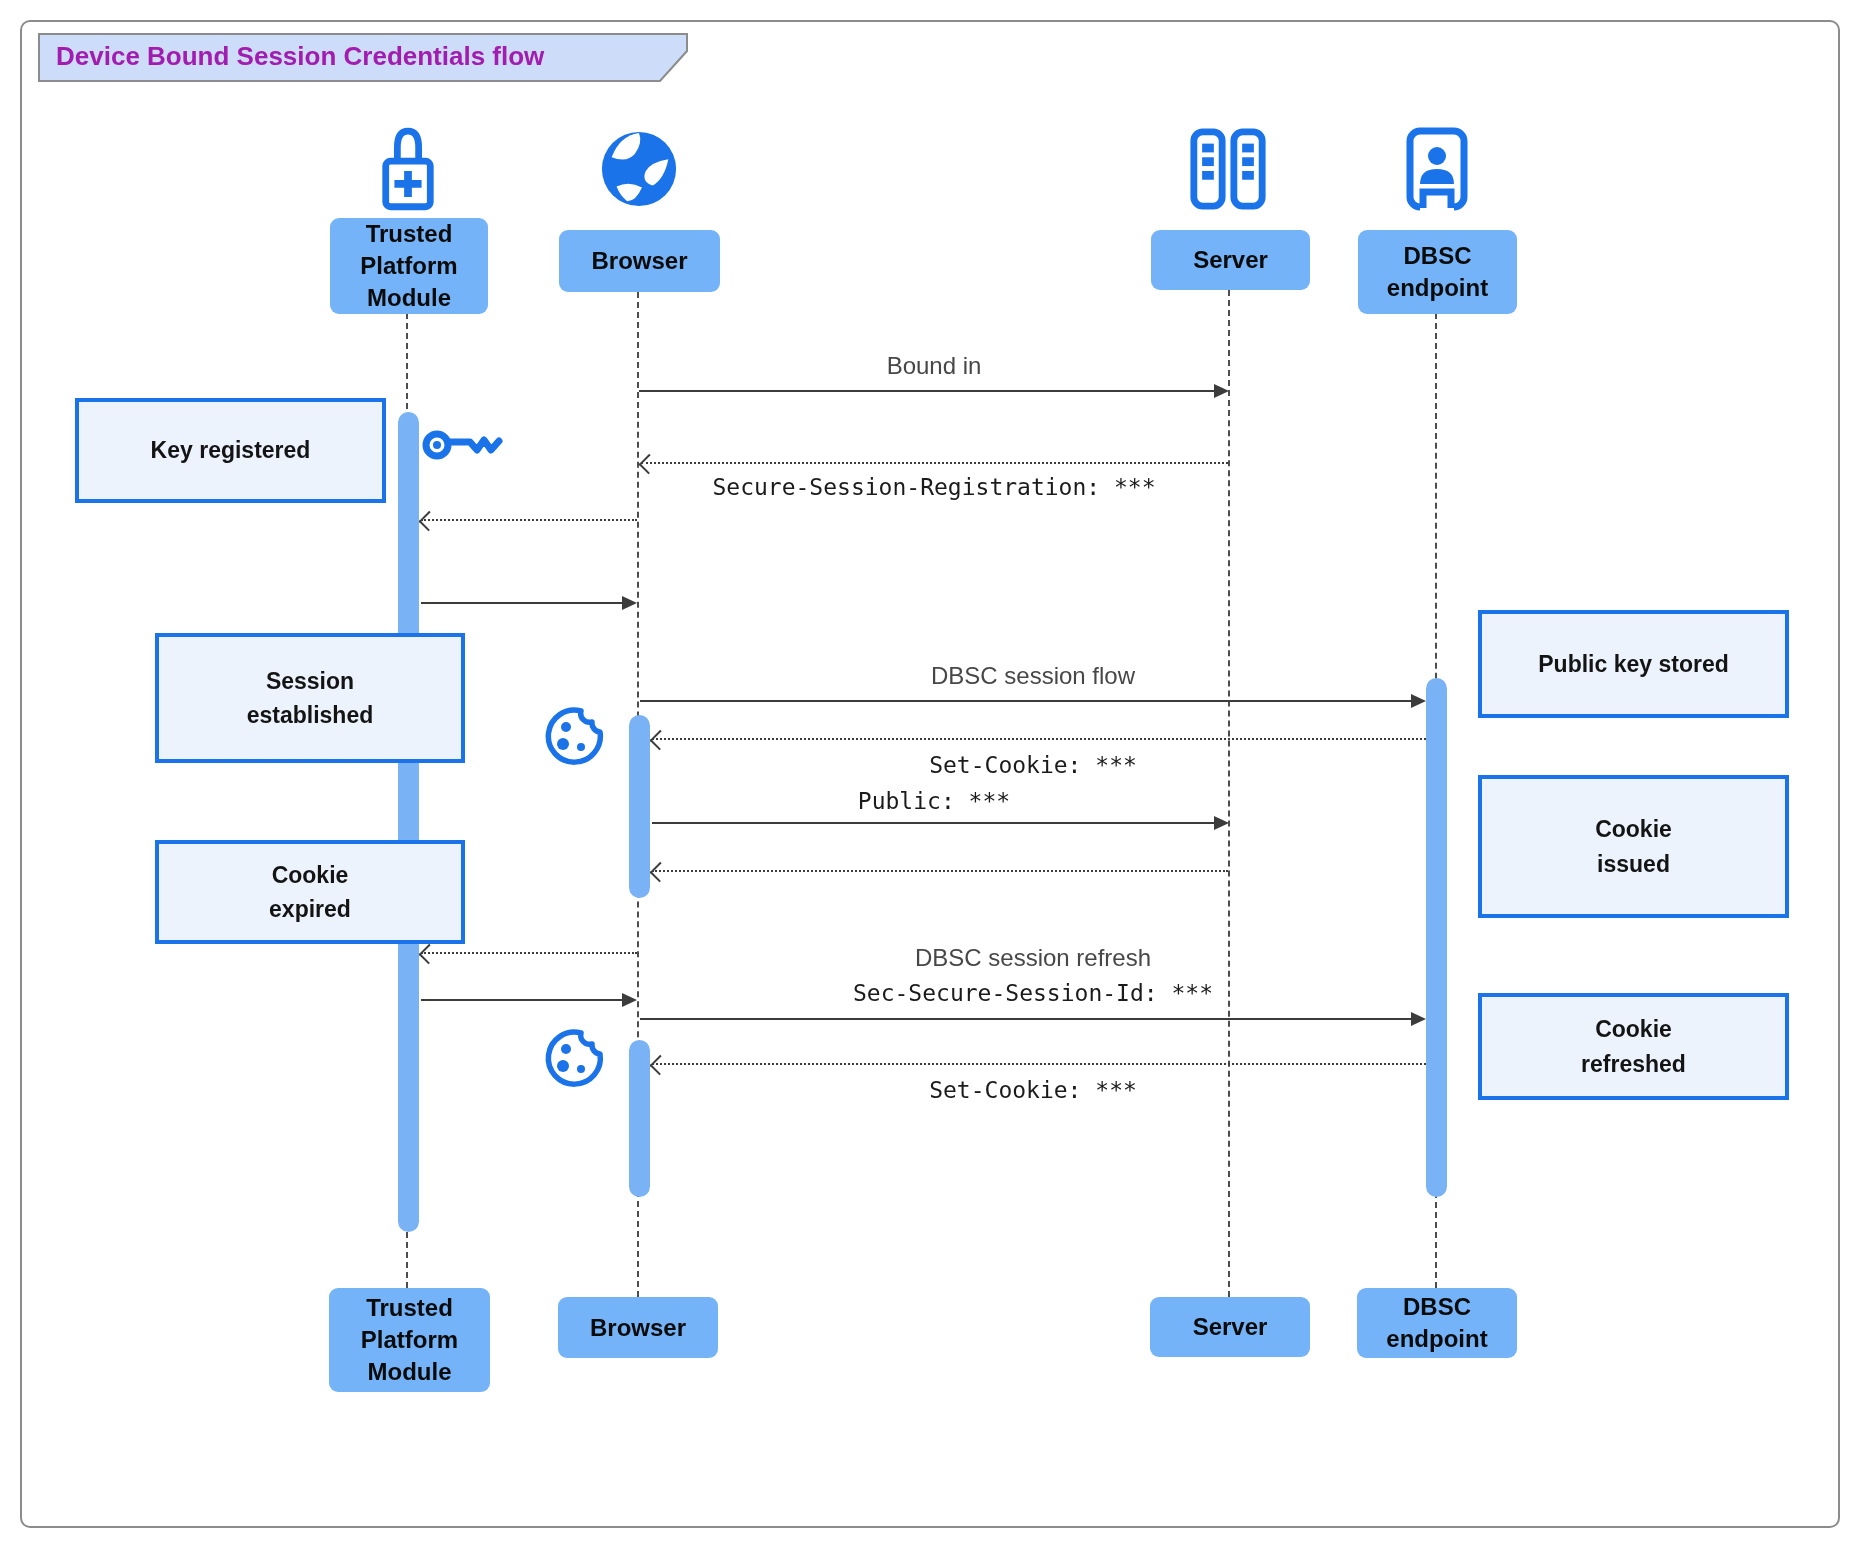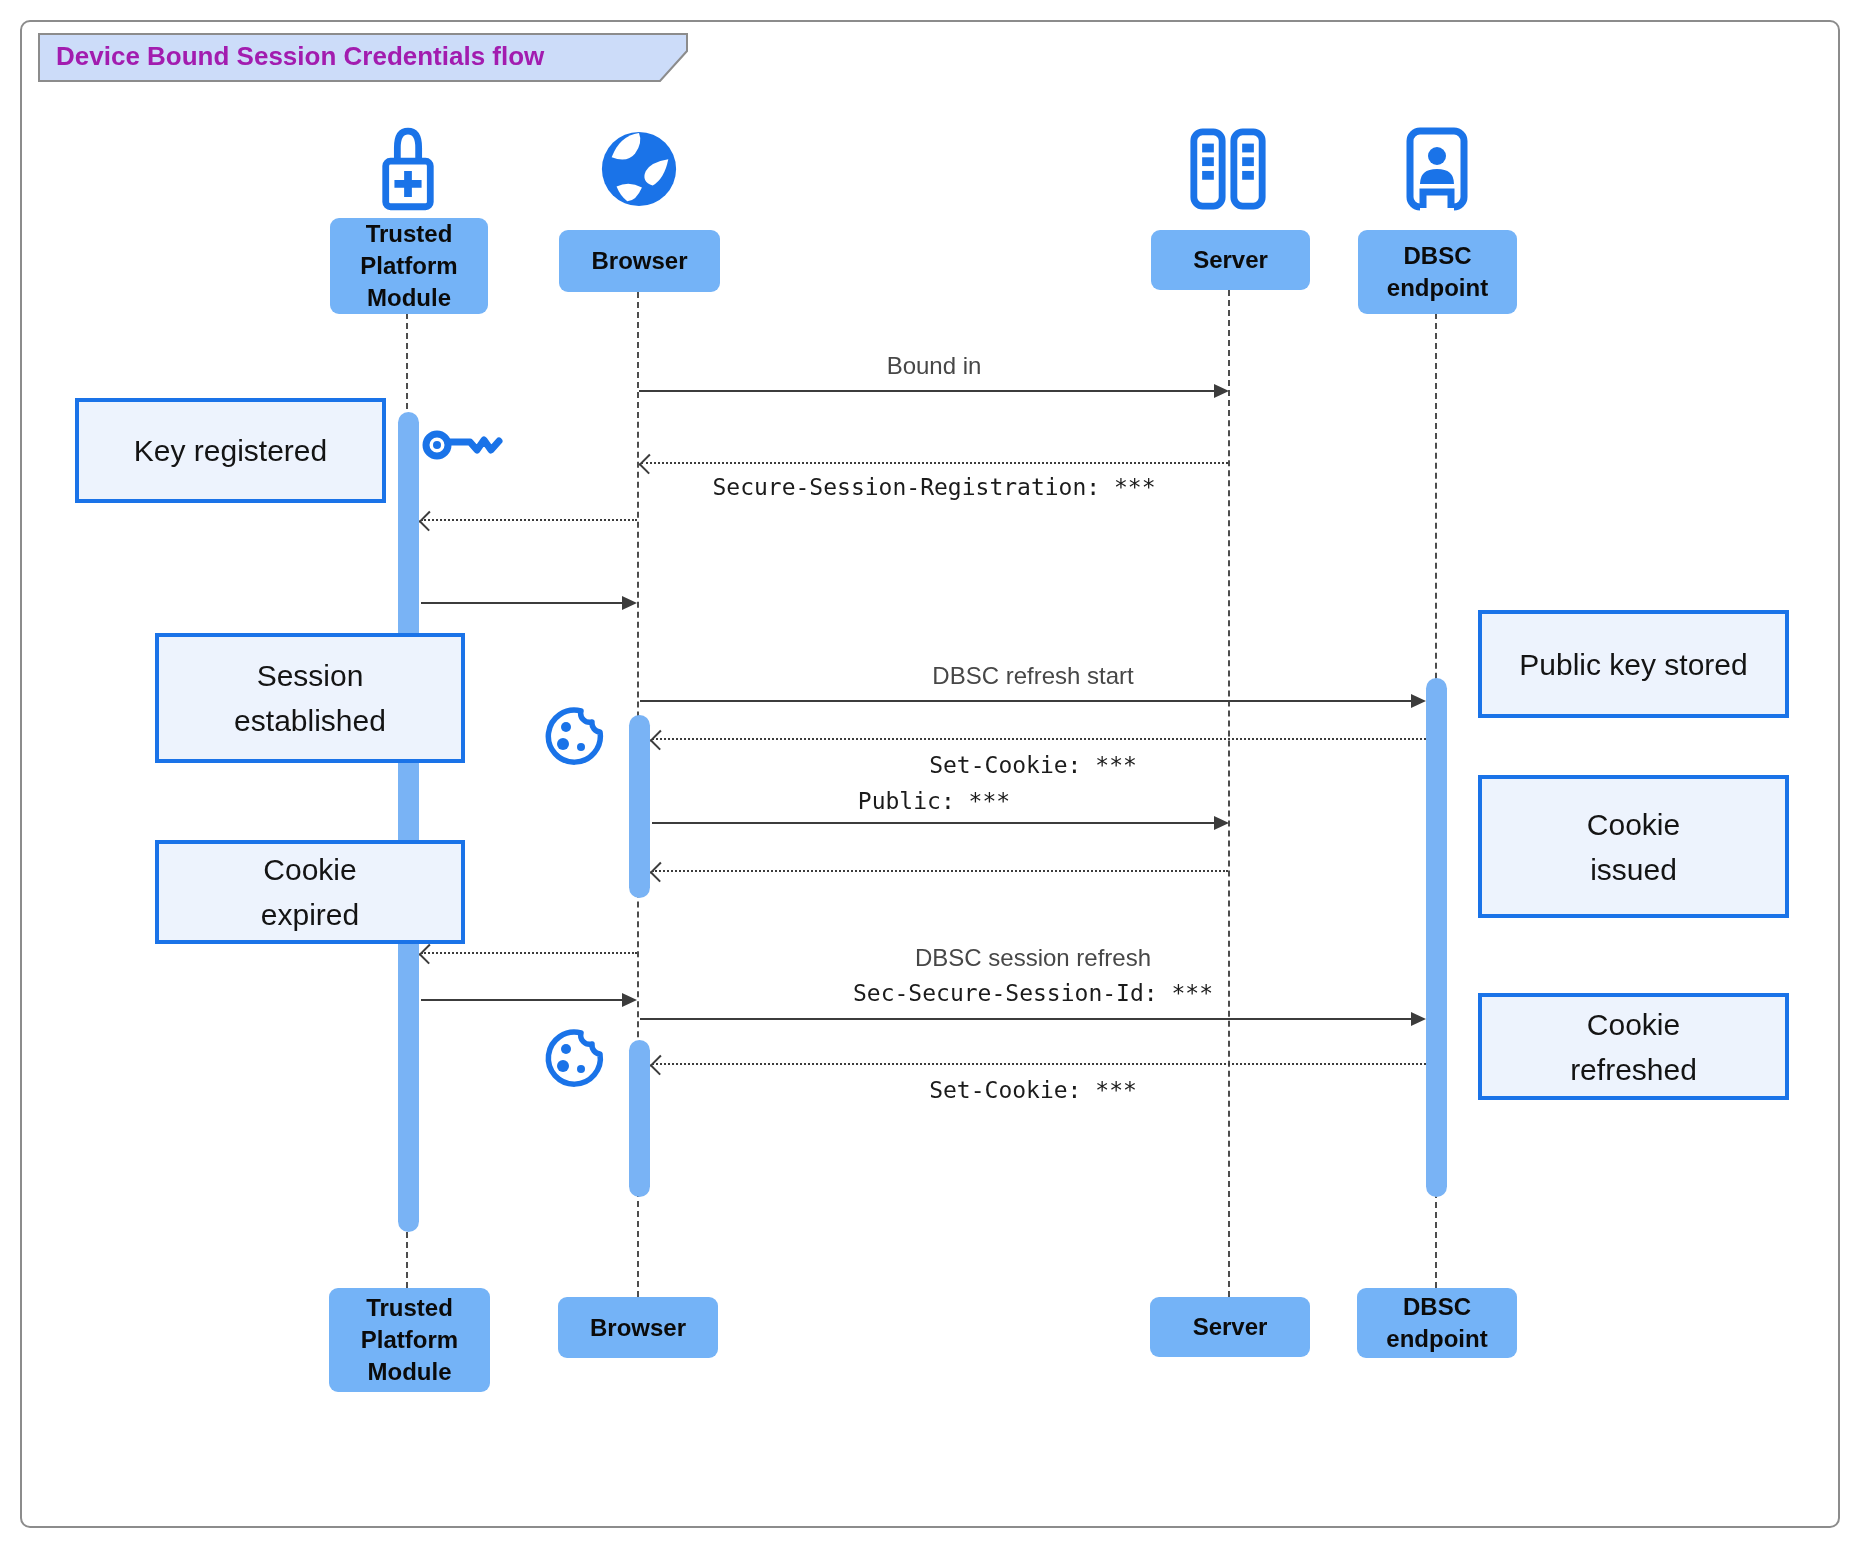--- a/index.html
+++ b/index.html
@@ -15,21 +15,21 @@
 
   
   .lifeline{position:absolute;width:0;border-left:2px dashed #4d4d4d;z-index:1;}
 
   
   .bar{position:absolute;width:21px;background:#79b3f5;border-radius:11px;z-index:3;}
 
   
   .note{position:absolute;background:#edf3fd;border:4px solid #1a73e8;z-index:4;
         display:flex;align-items:center;justify-content:center;text-align:center;
-        font-weight:400;font-size:30px;color:#141414;line-height:1.5;white-space:pre-line;}
+        font-weight:700;font-size:23px;color:#141414;line-height:1.5;white-space:pre-line;}
 
   
   .actor{position:absolute;background:#74b3f7;border-radius:9px;z-index:5;
          display:flex;align-items:center;justify-content:center;text-align:center;
          font-weight:700;font-size:24px;color:#0b0b0b;line-height:1.32;white-space:pre-line;}
 
   
   .arrow{position:absolute;height:0;border-top:2px solid #3c3c3c;z-index:2;}
   .arrow.dot{border-top-style:dotted;}
   .head-r{position:absolute;right:-2px;top:-8px;width:0;height:0;
@@ -176,20 +176,20 @@
     </div>
   <div class="arrow solid" style="left:640px;top:1018px;width:784px">
       <span class="head-r"></span>
     </div>
   <div class="arrow dot" style="left:652px;top:1063px;width:774px">
       <span class="chev-l"></span>
     </div>
 
   <div class="msg" style="left:640px;top:352px;width:588px">Bound in</div>
   <div class="msg mono" style="left:640px;top:474px;width:588px">Secure-Session-Registration: ***</div>
-  <div class="msg" style="left:640px;top:662px;width:786px">DBSC refresh start</div>
+  <div class="msg" style="left:640px;top:662px;width:786px">DBSC session flow</div>
   <div class="msg mono" style="left:640px;top:752px;width:786px">Set-Cookie: ***</div>
   <div class="msg mono" style="left:640px;top:788px;width:588px">Public: ***</div>
   <div class="msg" style="left:640px;top:944px;width:786px">DBSC session refresh</div>
   <div class="msg mono" style="left:640px;top:980px;width:786px">Sec-Secure-Session-Id: ***</div>
   <div class="msg mono" style="left:640px;top:1077px;width:786px">Set-Cookie: ***</div>
 
 </div>
 
 </body></html>

